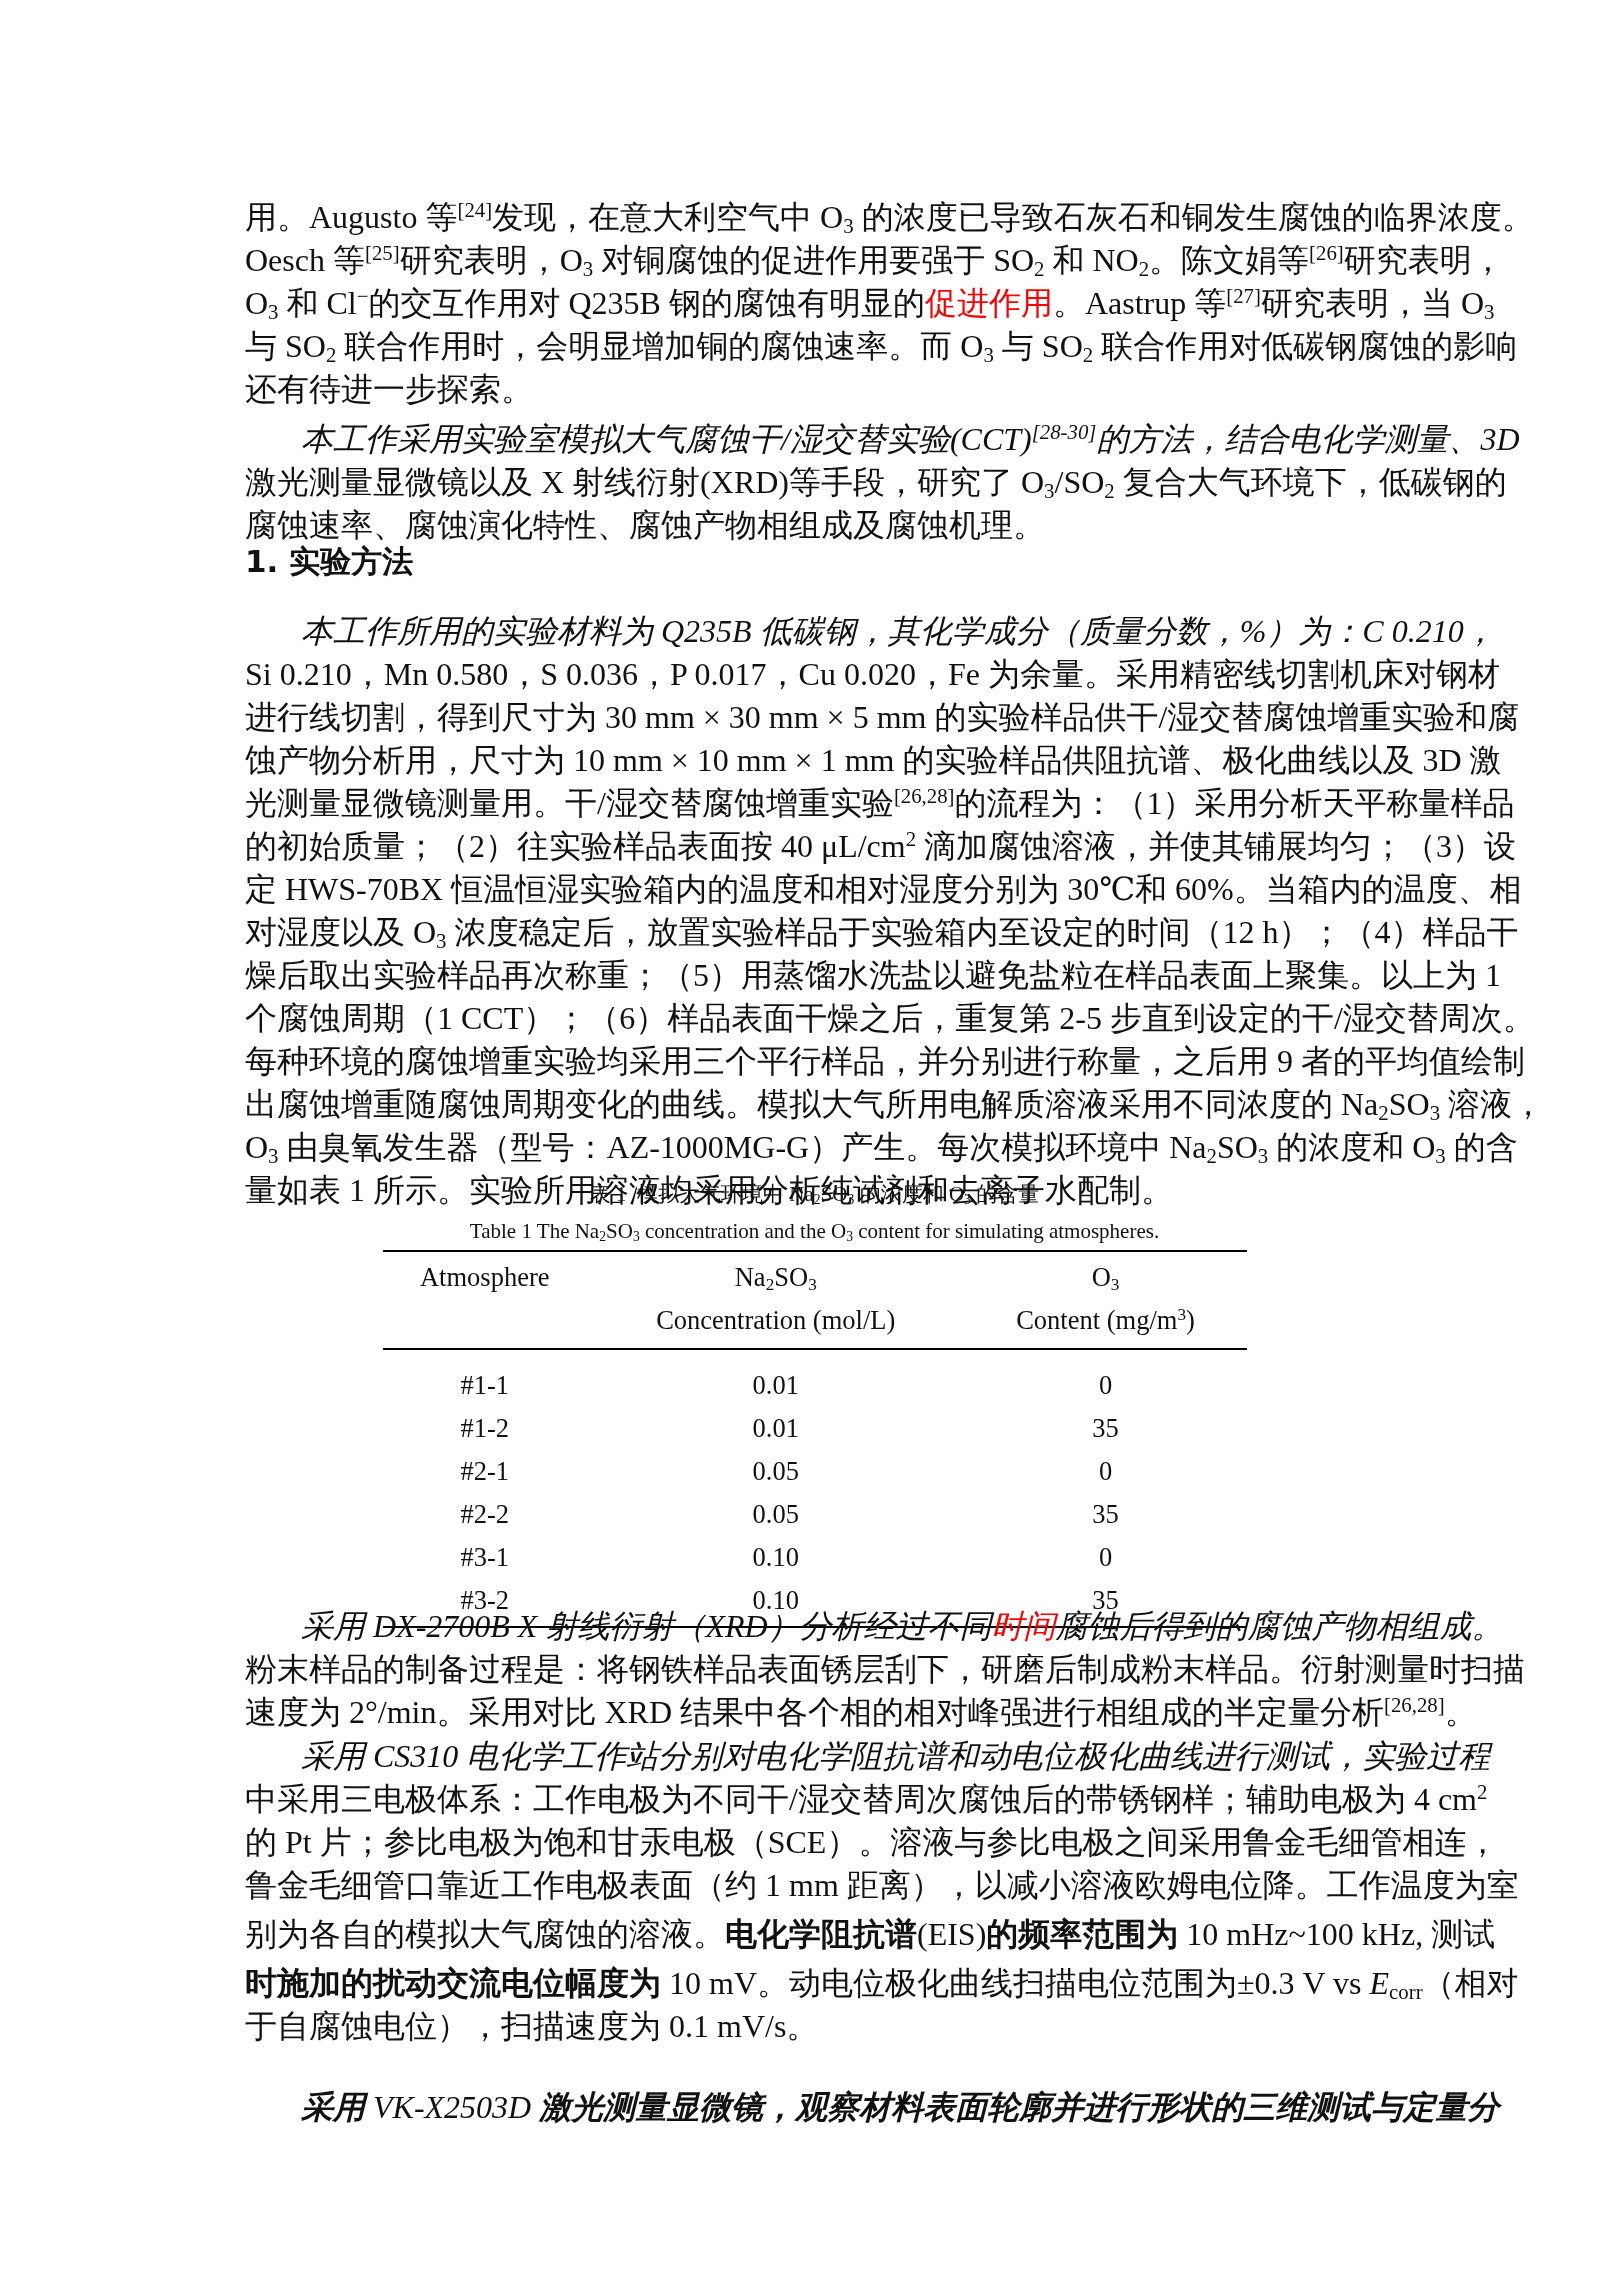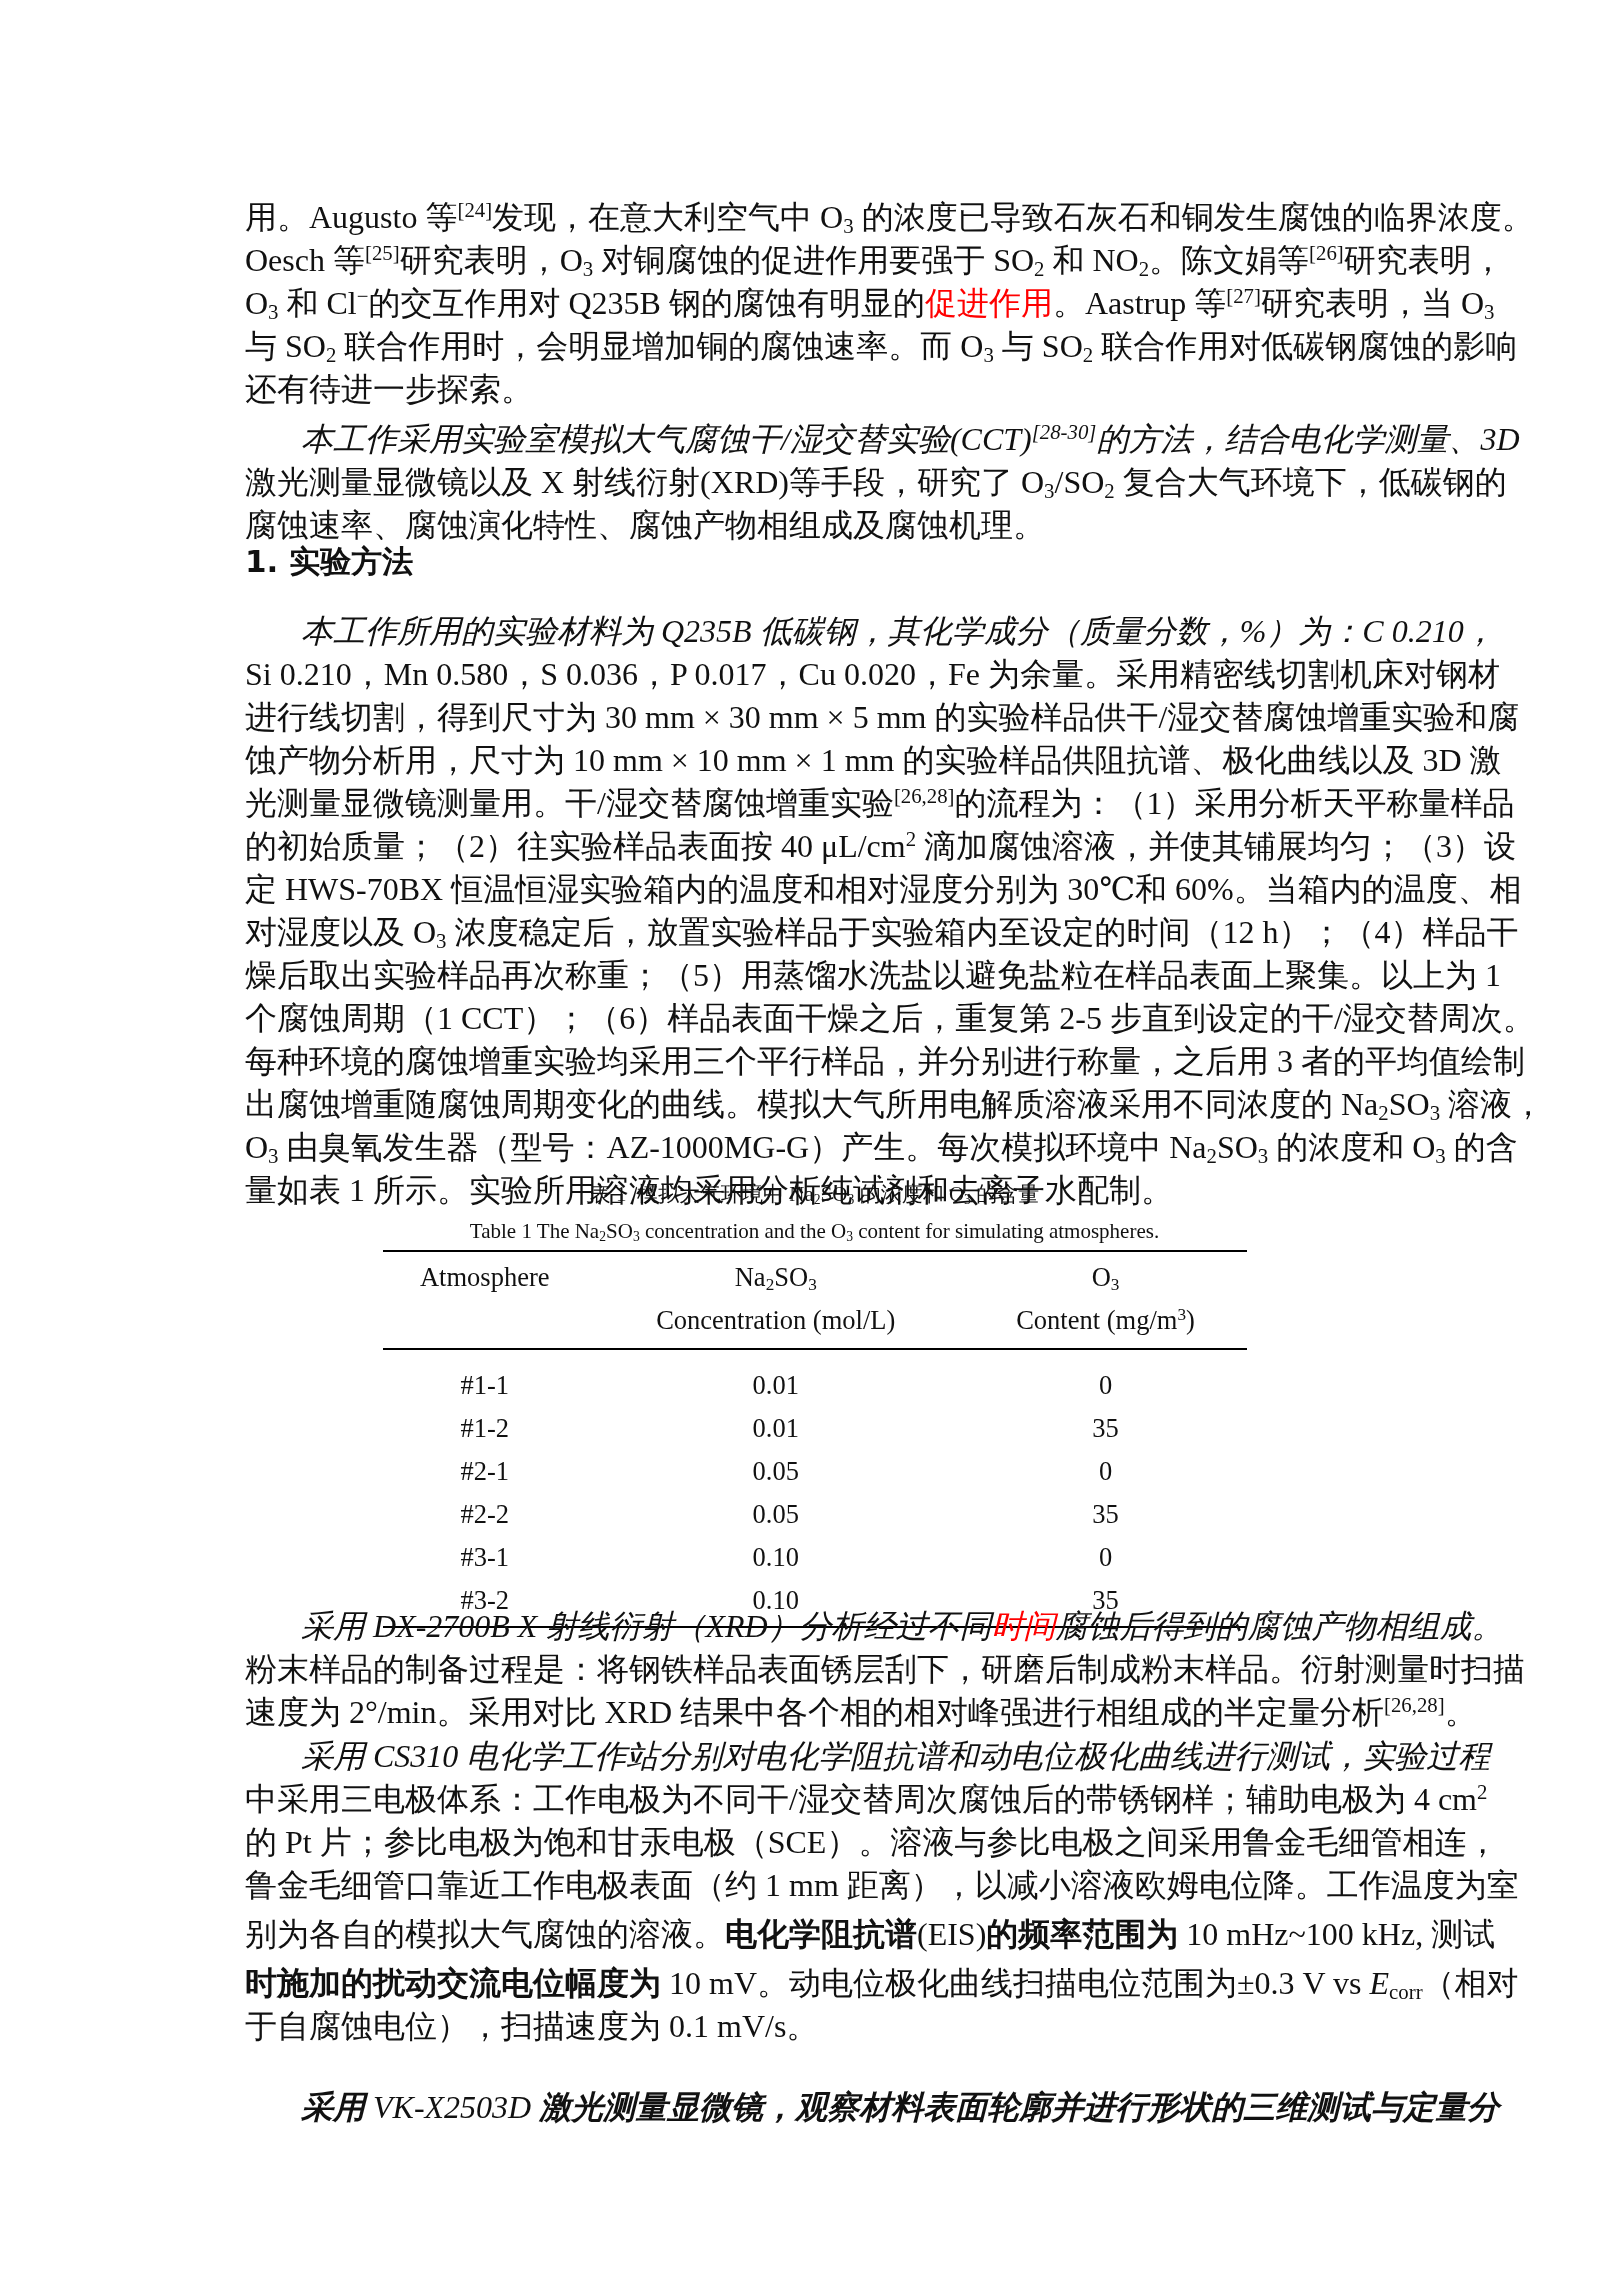--- a/index.html
+++ b/index.html
@@ -48,21 +48,21 @@
     <span class="line indent">本工作所用的实验材料为 Q235B 低碳钢，其化学成分（质量分数，%）为：C 0.210，</span>
     <span class="line">Si 0.210，Mn 0.580，S 0.036，P 0.017，Cu 0.020，Fe 为余量。采用精密线切割机床对钢材</span>
     <span class="line">进行线切割，得到尺寸为 30 mm × 30 mm × 5 mm 的实验样品供干/湿交替腐蚀增重实验和腐</span>
     <span class="line">蚀产物分析用，尺寸为 10 mm × 10 mm × 1 mm 的实验样品供阻抗谱、极化曲线以及 3D 激</span>
     <span class="line">光测量显微镜测量用。干/湿交替腐蚀增重实验<sup>[26,28]</sup>的流程为：（1）采用分析天平称量样品</span>
     <span class="line">的初始质量；（2）往实验样品表面按 40 μL/cm<sup>2</sup> 滴加腐蚀溶液，并使其铺展均匀；（3）设</span>
     <span class="line">定 HWS-70BX 恒温恒湿实验箱内的温度和相对湿度分别为 30℃和 60%。当箱内的温度、相</span>
     <span class="line">对湿度以及 O<sub>3</sub> 浓度稳定后，放置实验样品于实验箱内至设定的时间（12 h）；（4）样品干</span>
     <span class="line">燥后取出实验样品再次称重；（5）用蒸馏水洗盐以避免盐粒在样品表面上聚集。以上为 1</span>
     <span class="line">个腐蚀周期（1 CCT）；（6）样品表面干燥之后，重复第 2-5 步直到设定的干/湿交替周次。</span>
-    <span class="line">每种环境的腐蚀增重实验均采用三个平行样品，并分别进行称量，之后用 3 者的平均值绘制</span>
+    <span class="line">每种环境的腐蚀增重实验均采用三个平行样品，并分别进行称量，之后用 9 者的平均值绘制</span>
     <span class="line">出腐蚀增重随腐蚀周期变化的曲线。模拟大气所用电解质溶液采用不同浓度的 Na<sub>2</sub>SO<sub>3</sub> 溶液，</span>
     <span class="line">O<sub>3</sub> 由臭氧发生器（型号：AZ-1000MG-G）产生。每次模拟环境中 Na<sub>2</sub>SO<sub>3</sub> 的浓度和 O<sub>3</sub> 的含</span>
     <span class="line last">量如表 1 所示。实验所用溶液均采用分析纯试剂和去离子水配制。</span>
   </div>
 
   <div style="position:absolute; top:980px; left:0; width:1139px;">
     <p class="caption">表 1&nbsp; 模拟大气环境中 Na<sub>2</sub>SO<sub>3</sub> 的浓度和 O<sub>3</sub> 的含量</p>
     <p class="caption">Table 1 The Na<sub>2</sub>SO<sub>3</sub> concentration and the O<sub>3</sub> content for simulating atmospheres.</p>
     <table class="t1">
       <thead>

